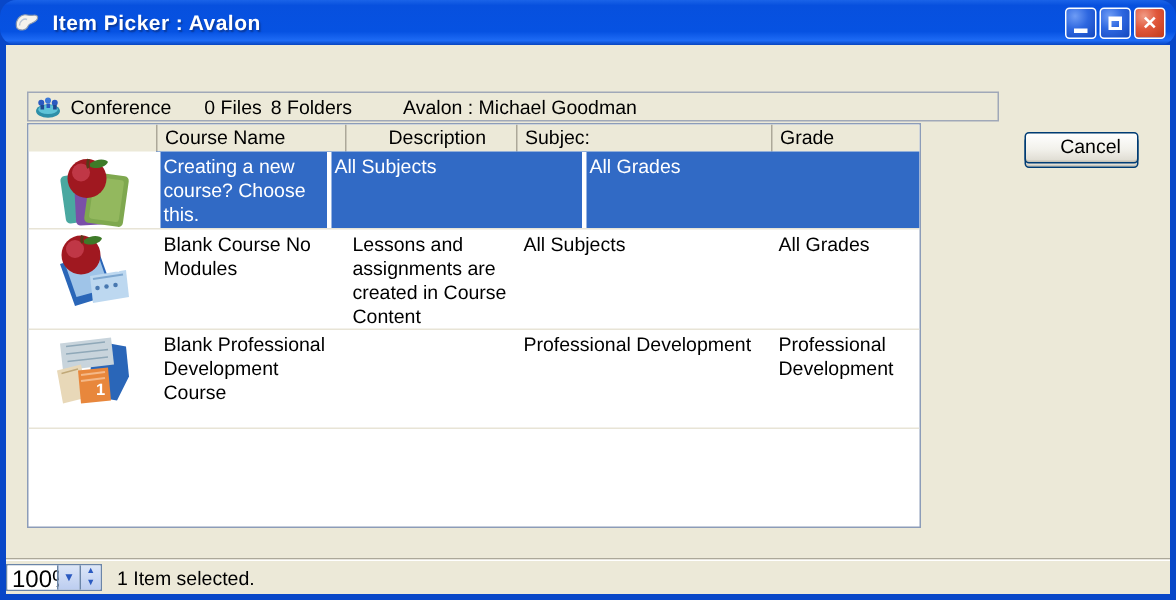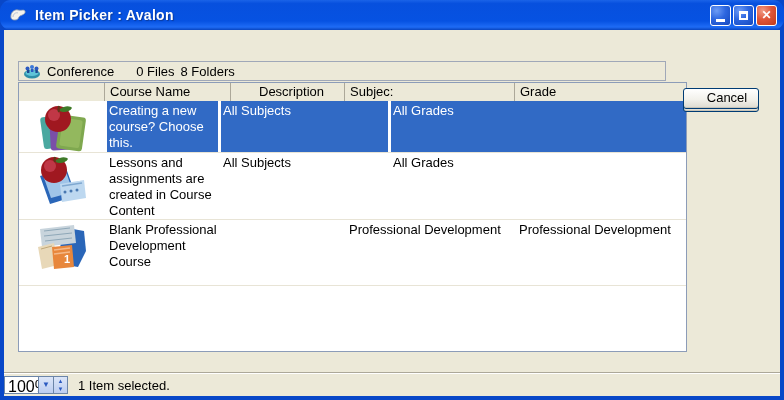--- a/index.html
+++ b/index.html
@@ -44,21 +44,21 @@
     border:1px solid #A0A8B8; background:#ECE9D8;
     display:flex; align-items:center; font-size:13px; color:#000;
   }
   .info-icon { width:18px; height:15px; margin:0 6px 0 4px; flex:0 0 auto; }
   .info-label { margin-right:22px; }
   .info-files { margin-right:6px; }
   .info-folders { margin-right:34px; }
 
   
   .table {
-    position:absolute; left:14px; top:52px; width:669px; height:270px;
+    position:absolute; left:14px; top:52px; width:596px; height:270px;
     background:#fff; border:1px solid #8C9CB8; overflow:hidden;
     font-size:13px; line-height:16px; color:#000;
   }
   .thead { display:flex; height:18px; background:#ECE9D8; }
   .th {
     padding:1px 0 0 5px; white-space:nowrap; overflow:hidden;
     border-left:1px solid #ACA899;
   }
   .th:first-child { border-left:none; }
   .trow { display:flex; border-bottom:1px solid #E8E4D6; }
@@ -146,20 +146,21 @@
         <circle cx="4.5" cy="4.5" r="2" fill="#2B5AC0"></circle>
         <circle cx="9" cy="3" r="2" fill="#3C78D8"></circle>
         <circle cx="13.5" cy="4.5" r="2" fill="#2B5AC0"></circle>
         <rect x="4" y="6" width="2.4" height="3" fill="#1E4890"></rect>
         <rect x="8" y="5" width="2.4" height="3" fill="#2B5AC0"></rect>
         <rect x="12.4" y="6" width="2.4" height="3" fill="#1E4890"></rect>
       </svg>
       <span class="info-label">Conference</span>
       <span class="info-files">0 Files</span>
       <span class="info-folders">8 Folders</span>
+      <span class="info-context">Avalon : Michael Goodman</span>
     </div>
 
     <div class="table">
       <div class="thead">
         <div class="th col-icon"></div>
         <div class="th col-course">Course Name</div>
         <div class="th col-desc">Description</div>
         <div class="th col-subject">Subjec:</div>
         <div class="th col-grade">Grade</div>
       </div>
@@ -192,20 +193,21 @@
             <circle cx="33" cy="38" r="1.5" fill="#4878B0"></circle>
             <circle cx="39" cy="37" r="1.5" fill="#4878B0"></circle>
             <circle cx="45" cy="36" r="1.5" fill="#4878B0"></circle>
             <text x="42" y="26" font-size="12" fill="#fff" font-weight="bold" transform="rotate(12 42 22)">1</text>
             <circle cx="22" cy="16" r="13" fill="#A01820"></circle>
             <circle cx="18" cy="12" r="6" fill="#C84050" opacity="0.8"></circle>
             <path d="M23 3 C23 3 22 6 23 8" stroke="#5A3A18" stroke-width="2" fill="none"></path>
             <path d="M24 6 C29 2 35 3 36 5 C34 9 27 10 24 8 Z" fill="#3E7A28"></path>
           </svg>
         </div>
+        <div class="td col-course">Blank Course No Modules</div>
         <div class="td col-desc">Lessons and assignments are created in Course Content</div>
         <div class="td col-subject">All Subjects</div>
         <div class="td col-grade">All Grades</div>
       </div>
 
       <div class="trow row-3">
         <div class="td col-icon icon-cell">
           <svg viewBox="0 0 62 52">
             <path d="M30 6 L52 10 L54 30 L46 46 L34 44 L28 30 Z" fill="#2A66B8"></path>
             <path d="M8 8 L42 4 L44 22 L10 26 Z" fill="#C8D4DC"></path>

